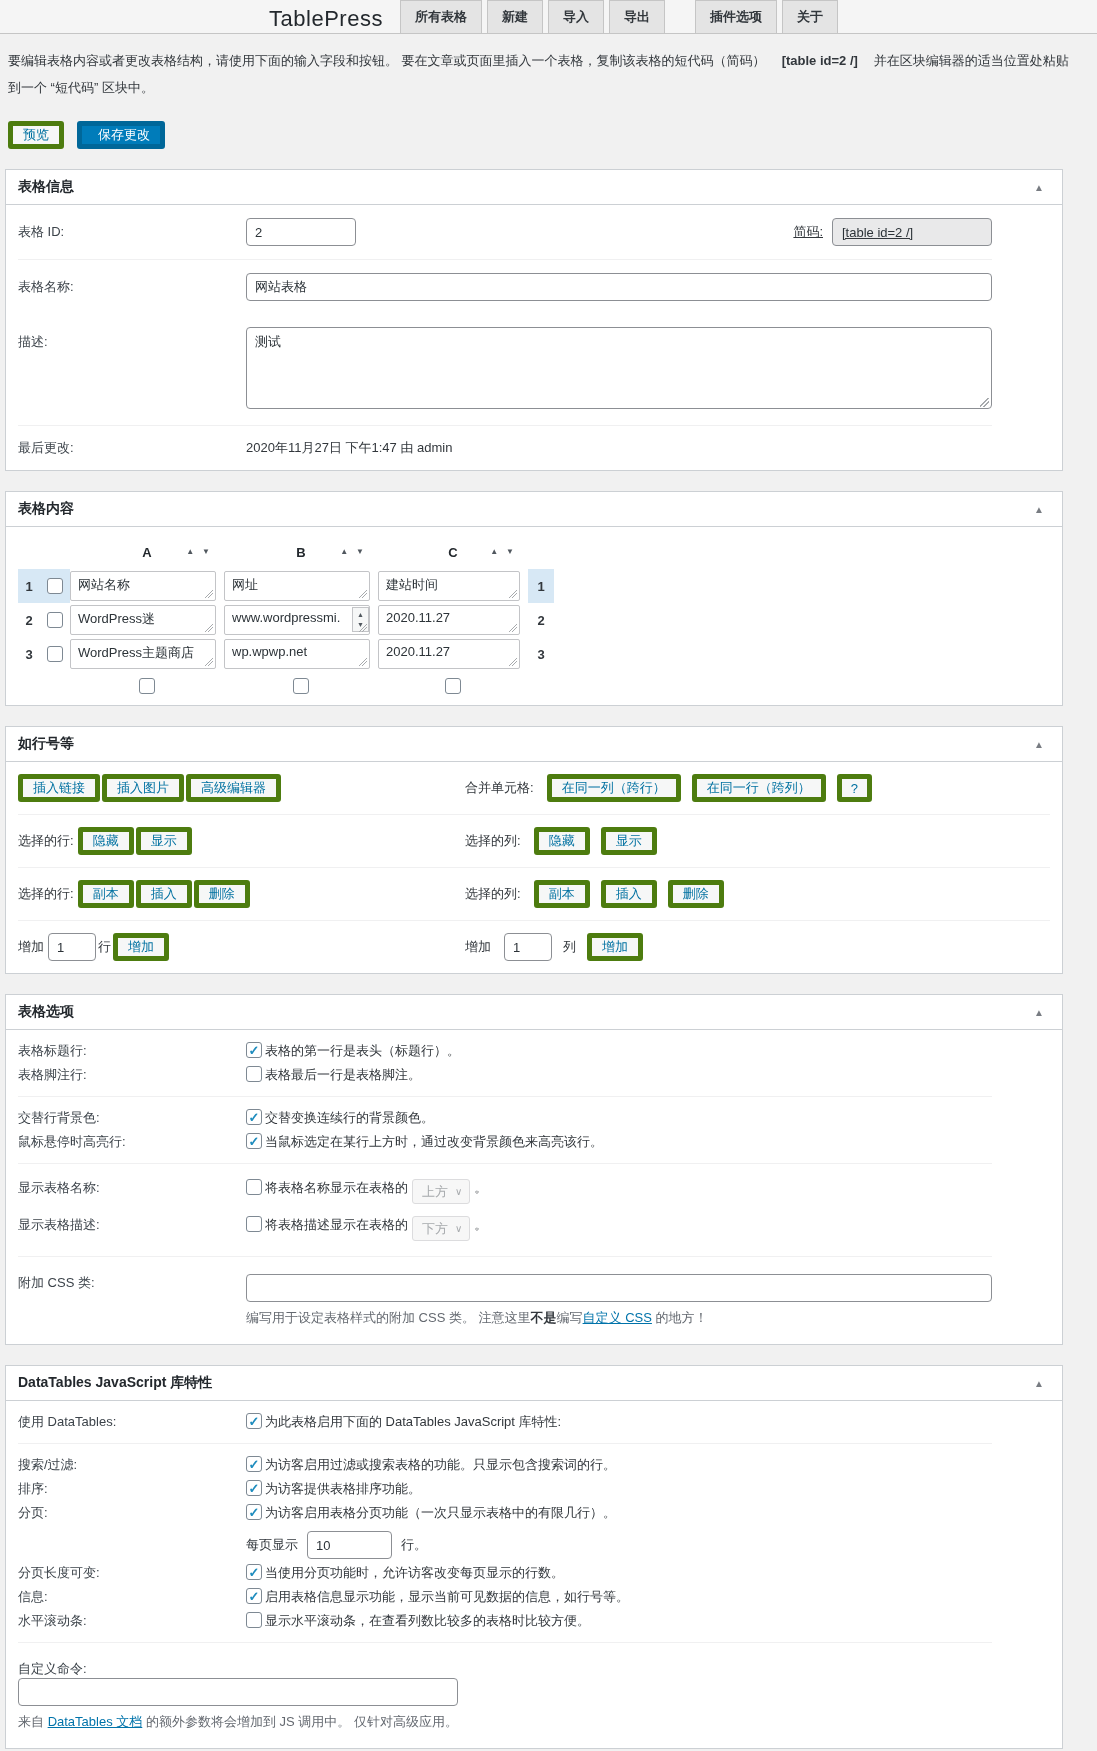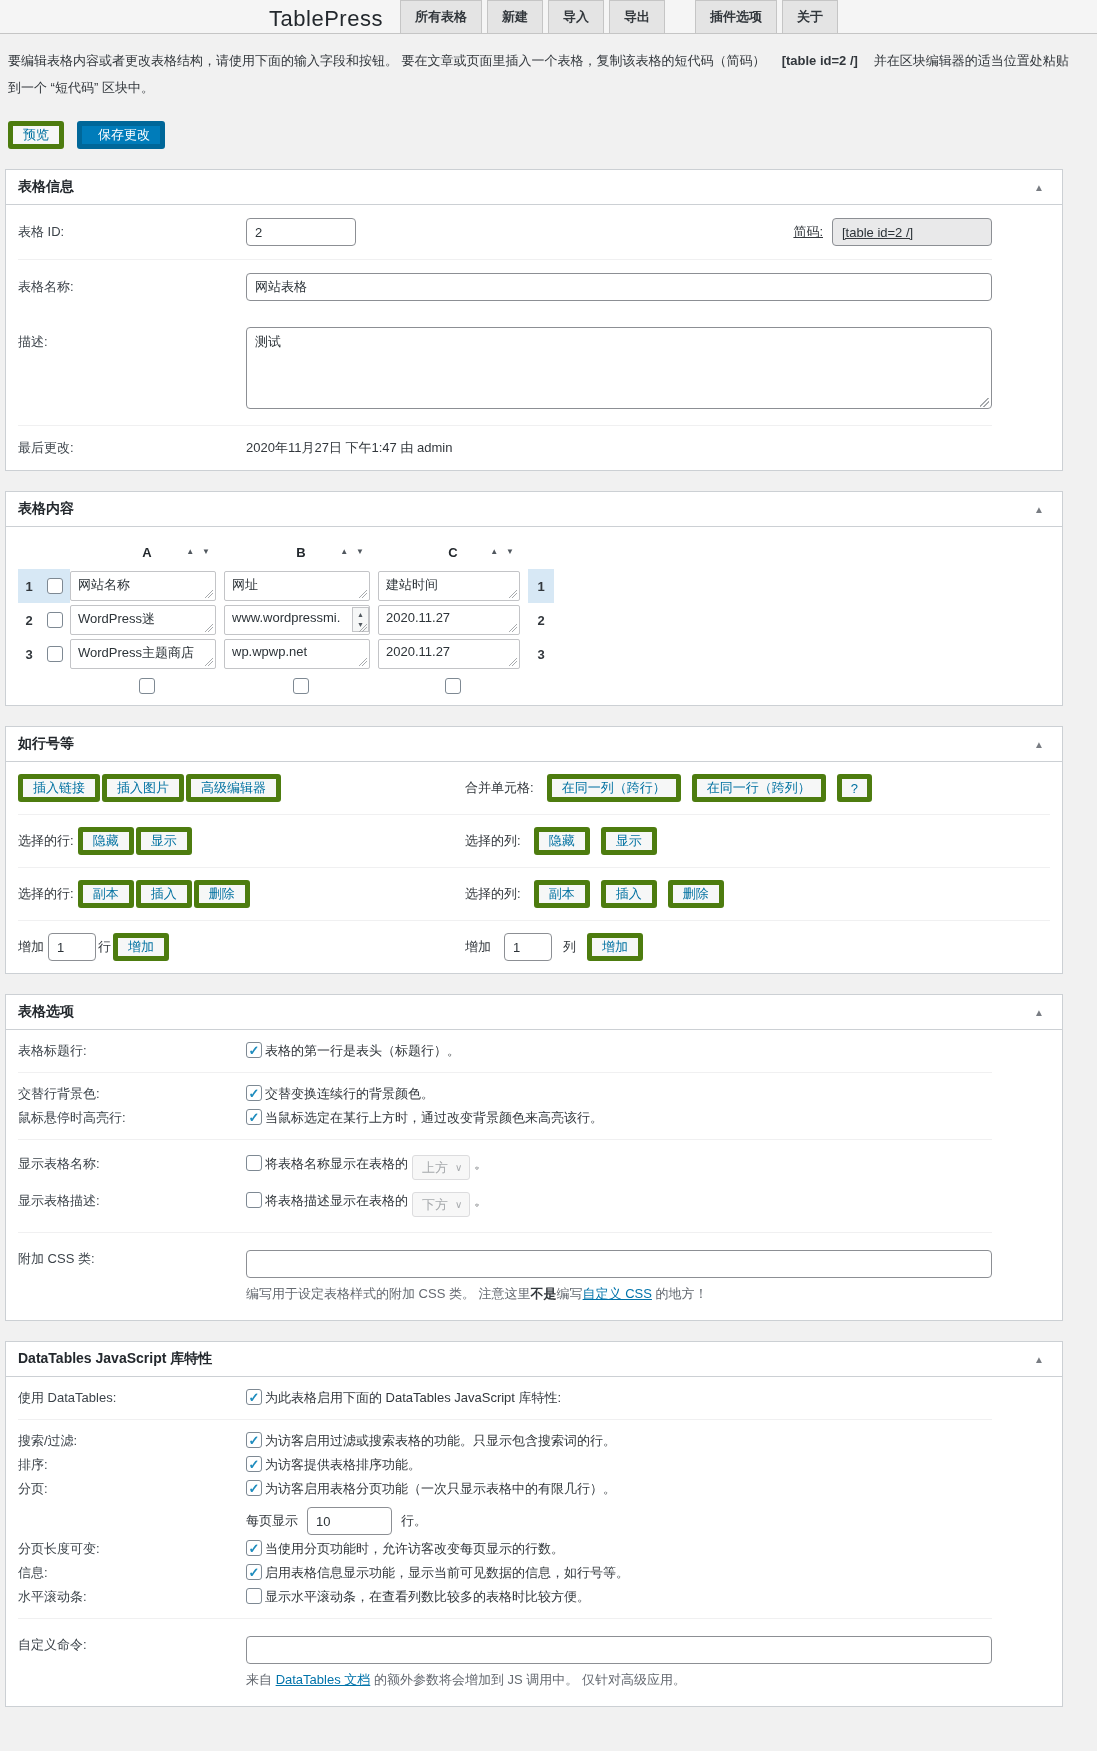--- a/index.html
+++ b/index.html
@@ -309,20 +309,25 @@
     <span class="pb-title">表格选项</span>
     <button class="pb-toggle"><span>▲</span></button>
   </div>
   <div class="inside">
     <div class="optgroup">
       <div class="optrow">
         <span class="flabel">表格标题行:</span>
         <span class="cb" data-checked="true"></span>
         <span class="cbtext">表格的第一行是表头（标题行）。</span>
       </div>
+      <div class="optrow">
+        <span class="flabel">表格脚注行:</span>
+        <span class="cb" data-checked="false"></span>
+        <span class="cbtext">表格最后一行是表格脚注。</span>
+      </div>
     </div>
     <div class="optgroup">
       <div class="optrow">
         <span class="flabel">交替行背景色:</span>
         <span class="cb" data-checked="true"></span>
         <span class="cbtext">交替变换连续行的背景颜色。</span>
       </div>
       <div class="optrow">
         <span class="flabel">鼠标悬停时高亮行:</span>
         <span class="cb" data-checked="true"></span>
@@ -407,21 +412,21 @@
         <span class="cb" data-checked="true"></span>
         <span class="cbtext">启用表格信息显示功能，显示当前可见数据的信息，如行号等。</span>
       </div>
       <div class="optrow">
         <span class="flabel">水平滚动条:</span>
         <span class="cb" data-checked="false"></span>
         <span class="cbtext">显示水平滚动条，在查看列数比较多的表格时比较方便。</span>
       </div>
     </div>
     <div class="optgroup">
-      <div class="optrow" style="padding:8px 0;">
+      <div class="optrow" style="padding:8px 0;flex-direction:column;">
         <span class="flabel">自定义命令:</span>
         <span class="fieldcol">
           <input class="text" style="width: 100%;" value="">
           <div class="helpline"><span>来自 </span><a class="link">DataTables 文档</a><span> 的额外参数将会增加到 JS 调用中。 仅针对高级应用。</span></div>
         </span>
       </div>
     </div>
   </div>
 </div>
 

